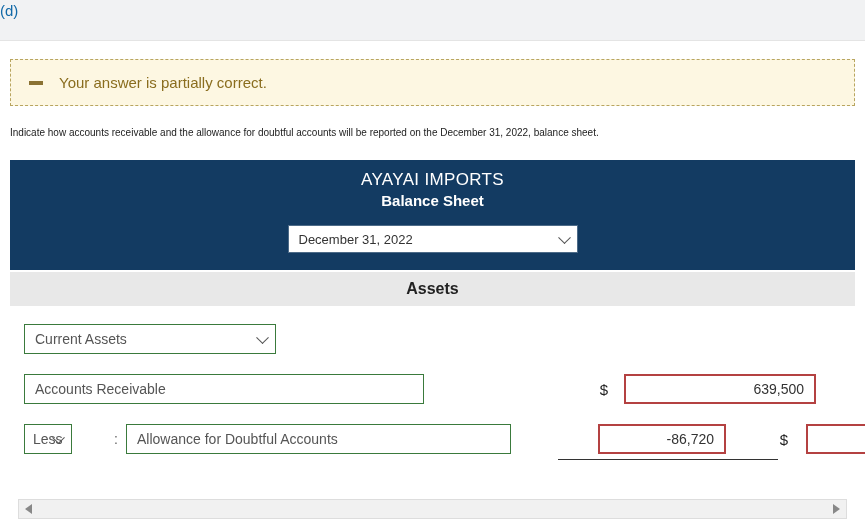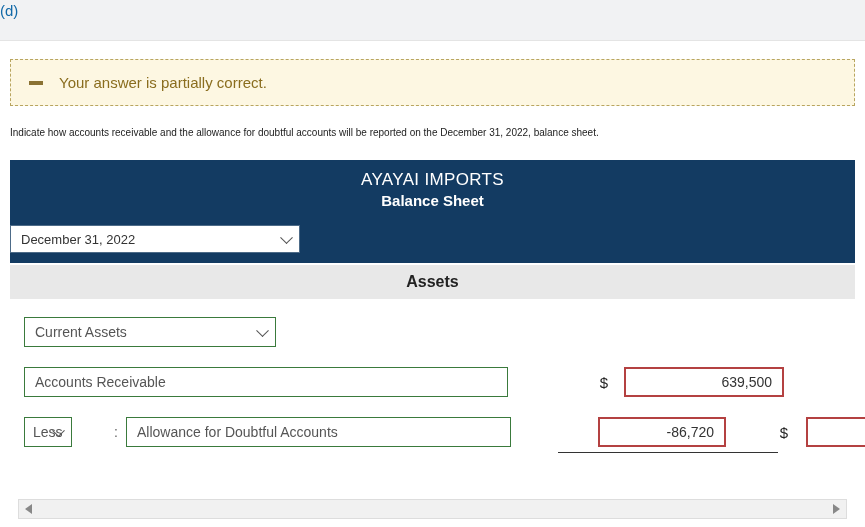--- a/index.html
+++ b/index.html
@@ -67,22 +67,23 @@
     font-size: 17px;
     letter-spacing: .02em;
   }
   .sheet-title {
     font-weight: 700;
     font-size: 15px;
     margin-top: 2px;
   }
   .date-row {
     background: #133b62;
-    padding: 4px 0 10px 0;
-    display: flex;
+    padding: 4px 0 17px 0;
+    display: flex;
+    justify-content: center;
   }
   .date-select {
     width: 290px;
     height: 28px;
     border: 1px solid #4d6b88;
     background: #fff;
     color: #333;
     font-size: 13px;
     padding: 0 24px 0 10px;
     position: relative;
@@ -239,26 +240,26 @@
     <div class="grid-area">
 
       <div class="row first">
         <div class="select-box" style="width:252px">
           <span>Current Assets</span>
           <span class="chev"></span>
         </div>
       </div>
 
       <div class="row row2">
-        <div class="select-box" style="width:484px">
+        <div class="select-box" style="width:400px">
           <span>Accounts Receivable</span>
         </div>
         <div></div>
         <div class="dollar">$</div>
-        <div class="num-box" style="width:160px">
+        <div class="num-box" style="width:192px">
           <span>639,500</span>
         </div>
       </div>
 
       <div class="row3">
         <div class="less-box" style="width:48px">
           <span>Less</span>
           <span class="chev"></span>
         </div>
         <div class="colon">:</div>

